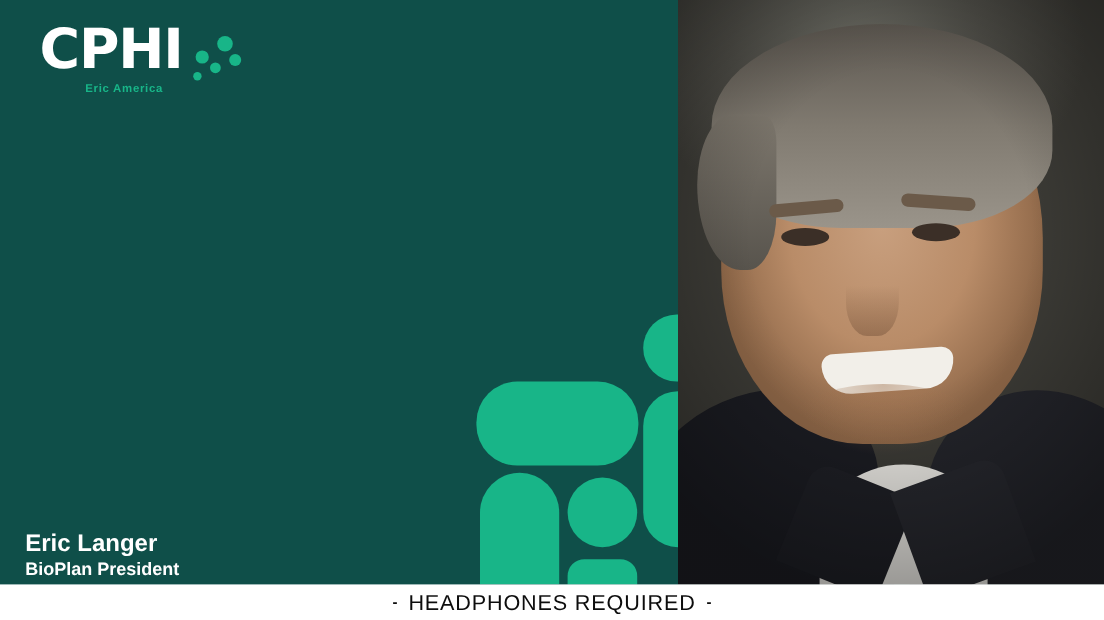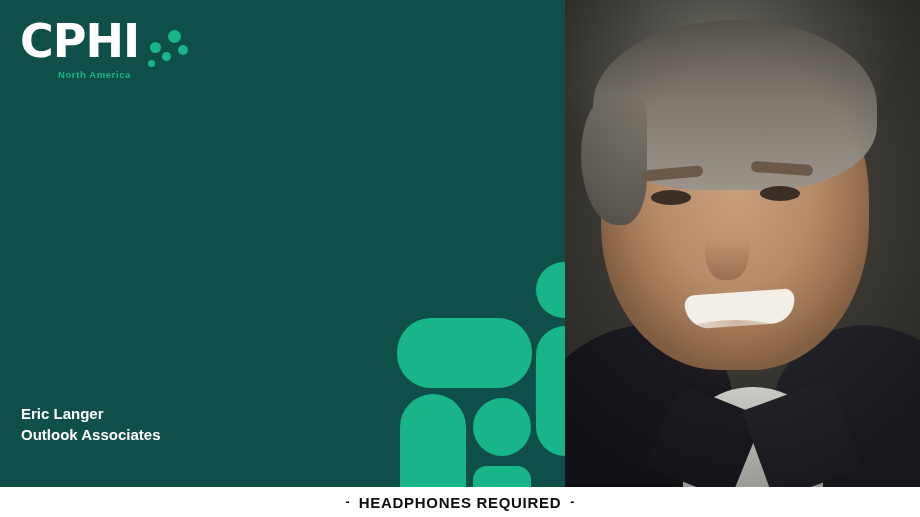--- a/index.html
+++ b/index.html
@@ -56,21 +56,21 @@
   }
   .blob-f { 
     left: 473px; top: 466px;
     width: 58px; height: 30px;
     border-radius: 14px 14px 0 0;
   }
 
   
   .logo {
     position: absolute;
-    left: 20px; top: 18px;
+    left: 33px; top: 18px;
     width: 200px; height: 72px;
   }
   .logo-text {
     font-family: "DejaVu Sans", sans-serif;
     font-weight: bold;
     font-size: 46px;
     letter-spacing: -1px;
     color: #ffffff;
     line-height: 46px;
   }
@@ -110,22 +110,23 @@
 
   
   .speaker {
     position: absolute;
     left: 21px;
     top: 403px;
     color: #ffffff;
     line-height: 21px;
   }
   .speaker-name {
-    font-size: 15px;
-    font-weight: bold;
+    font-size: 20px;
+    font-weight: bold;
+    margin-top: 40px;
   }
   .speaker-role {
     font-size: 15px;
     font-weight: normal;
   }
   .speaker-org {
     font-size: 15px;
     font-weight: bold;
   }
 
@@ -254,22 +255,22 @@
   .bottom-bar {
     position: absolute;
     left: 0; top: 487px;
     width: 920px; height: 30px;
     background: #ffffff;
     display: flex;
     align-items: center;
     justify-content: center;
   }
   .bottom-text {
-    font-size: 15px;
-    font-weight: bold;
+    font-size: 18px;
+    font-weight: normal;
     color: #0d0d0d;
     letter-spacing: 0.7px;
   }
   .dash {
     font-size: 12.5px;
     font-weight: bold;
     color: #0d0d0d;
     padding: 0 9px;
   }
 </style>
@@ -281,34 +282,34 @@
   <div class="left-panel">
     <div class="blob blob-a"></div>
     <div class="blob blob-b"></div>
     <div class="blob blob-c"></div>
     <div class="blob blob-d"></div>
     <div class="blob blob-e"></div>
     <div class="blob blob-f"></div>
 
     <div class="logo">
       <div class="logo-text">CPHI</div>
-      <div class="logo-sub">North America</div>
+      <div class="logo-sub">Eric America</div>
       <div class="logo-dots">
         <span class="dot" style="left:20px; top:0px; width:13px; height:13px;"></span>
         <span class="dot" style="left:2px; top:12px; width:11px; height:11px;"></span>
         <span class="dot" style="left:30px; top:15px; width:10px; height:10px;"></span>
         <span class="dot" style="left:14px; top:22px; width:9px; height:9px;"></span>
         <span class="dot" style="left:0px; top:30px; width:7px; height:7px;"></span>
       </div>
     </div>
 
 
     <div class="speaker">
       <div class="speaker-name">Eric Langer</div>
-      <div class="speaker-org">Outlook Associates</div>
+      <div class="speaker-org">BioPlan President</div>
     </div>
   </div>
 
   <div class="photo">
     <div class="photo-bg"></div>
     <div class="photo-suit-l"></div>
     <div class="photo-suit-r"></div>
     <div class="photo-shirt"></div>
     <div class="photo-collar-l"></div>
     <div class="photo-collar-r"></div>

